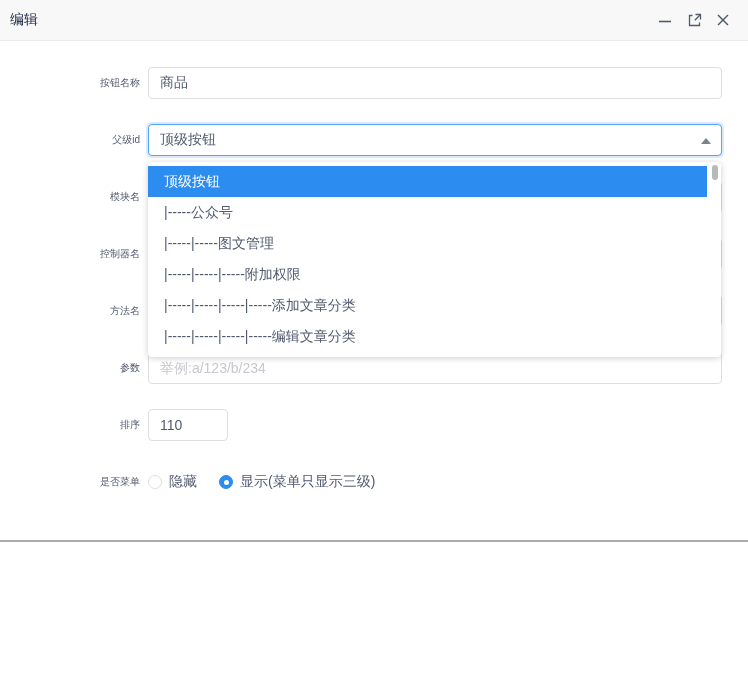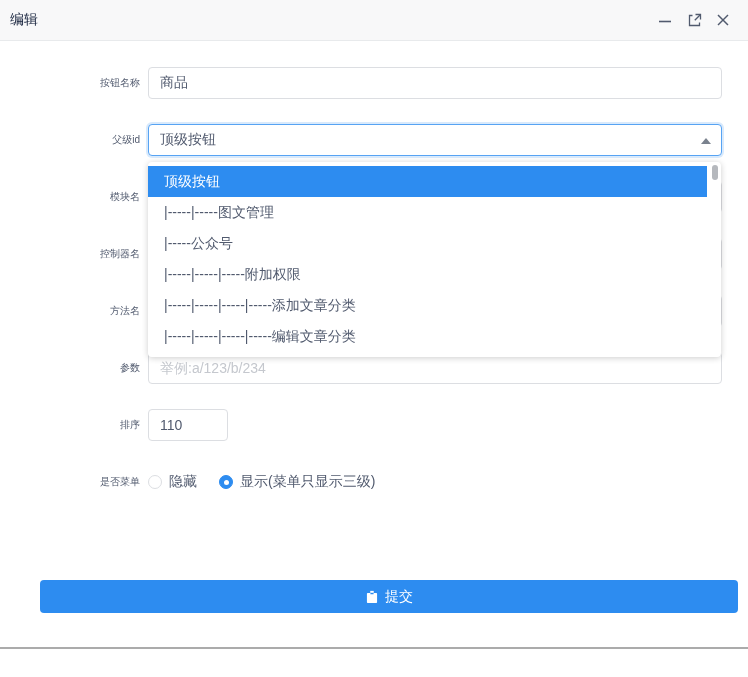--- a/index.html
+++ b/index.html
@@ -1,18 +1,18 @@
 <!DOCTYPE html>
 <html><head>
 <meta charset="utf-8">
 <style>
   * { margin:0; padding:0; box-sizing:border-box; }
   html,body { width:748px; height:677px; background:#fff; font-family:"Liberation Sans","DejaVu Sans",sans-serif; }
   .window {
-    position:relative; width:748px; height:649px; background:#fff;
+    position:relative; width:748px; height:542px; background:#fff;
     border-bottom:2px solid #ababab; overflow:hidden;
   }
   
   .titlebar {
     height:41px; background:#f8f8f9; border-bottom:1px solid #e8eaec;
     display:flex; align-items:center; padding:0 17px 0 10px;
   }
   .titlebar .title { font-size:14px; color:#17233d; }
   .titlebar .controls { margin-left:auto; display:flex; align-items:center; gap:13px; }
   .ctrl { width:16px; height:16px; display:flex; align-items:center; justify-content:center; cursor:pointer; }
@@ -178,22 +178,22 @@
             <span class="radio-label">显示(菜单只显示三级)</span>
           </span>
         </div>
       </div>
     </div>
 
   </div>
 
   <div class="dropdown">
     <div class="dd-item selected">顶级按钮</div>
+    <div class="dd-item">|-----公众号</div>
     <div class="dd-item">|-----|-----图文管理</div>
-    <div class="dd-item">|-----公众号</div>
     <div class="dd-item">|-----|-----|-----附加权限</div>
     <div class="dd-item">|-----|-----|-----|-----添加文章分类</div>
     <div class="dd-item">|-----|-----|-----|-----编辑文章分类</div>
     <div class="dd-scrollthumb"></div>
   </div>
 
   <button class="submit-btn">
     <svg width="14" height="14" viewBox="0 0 16 16" fill="#ffffff">
       <path d="M6 1h4v2.2H6z"></path>
       <path d="M3 3.4h3.2v1.4h3.6V3.4H13c.4 0 .8.4.8.8V14c0 .4-.4.8-.8.8H3c-.4 0-.8-.4-.8-.8V4.2c0-.4.4-.8.8-.8z"></path>

